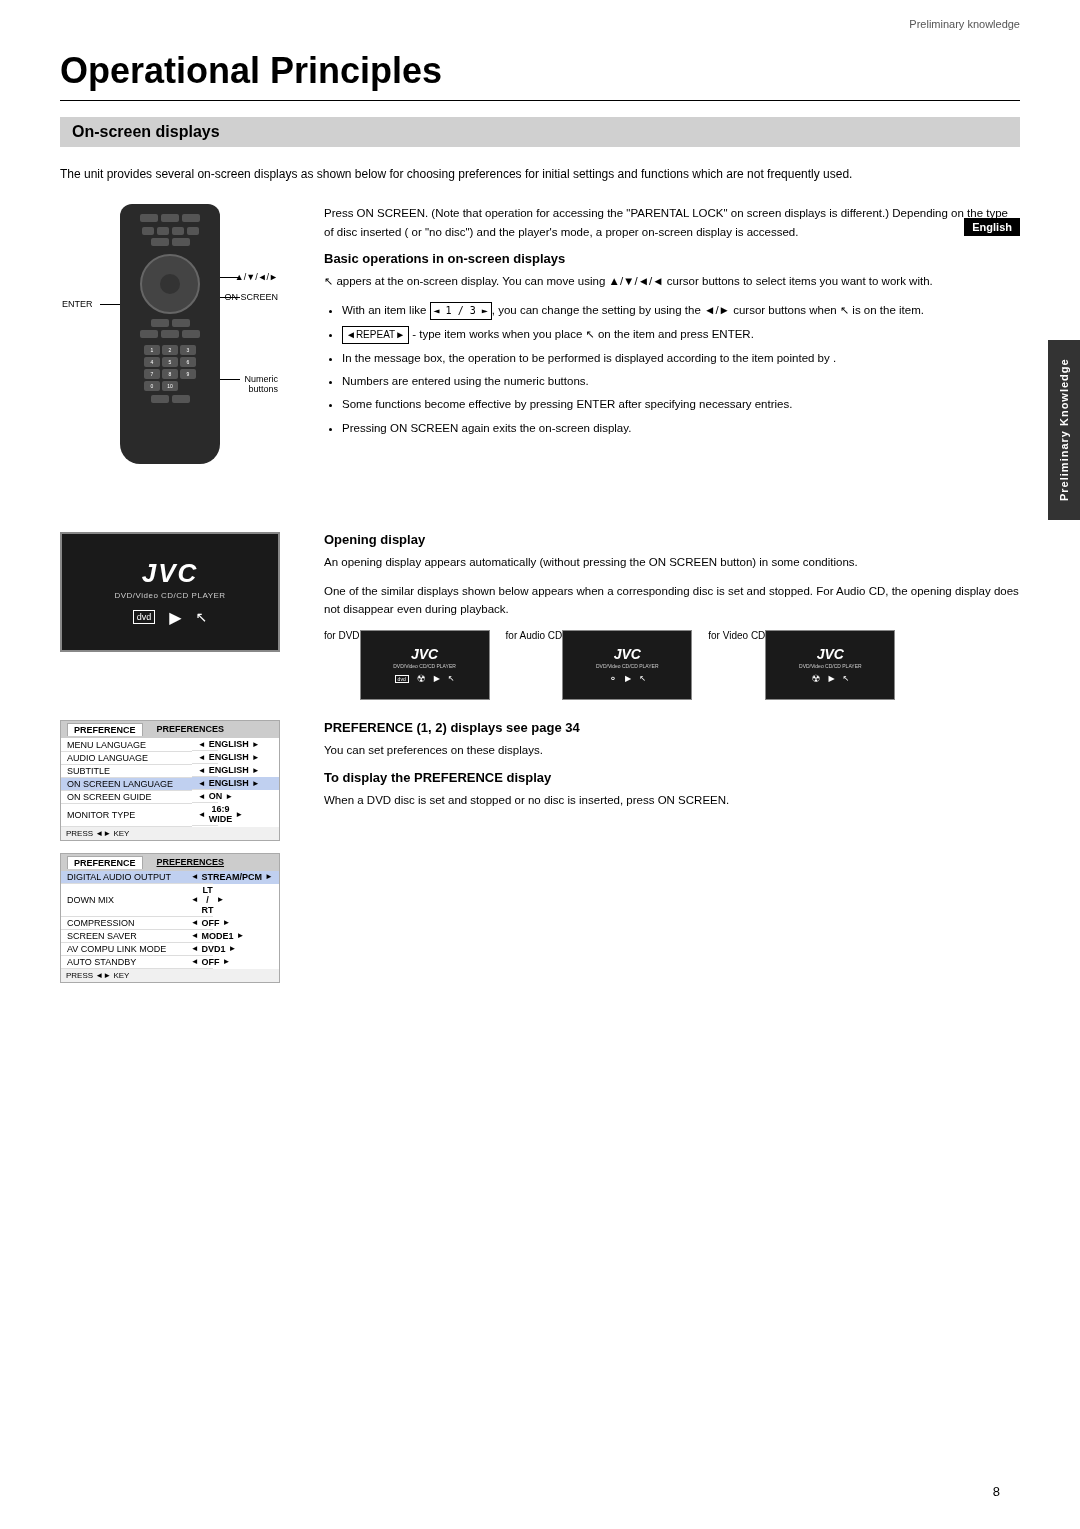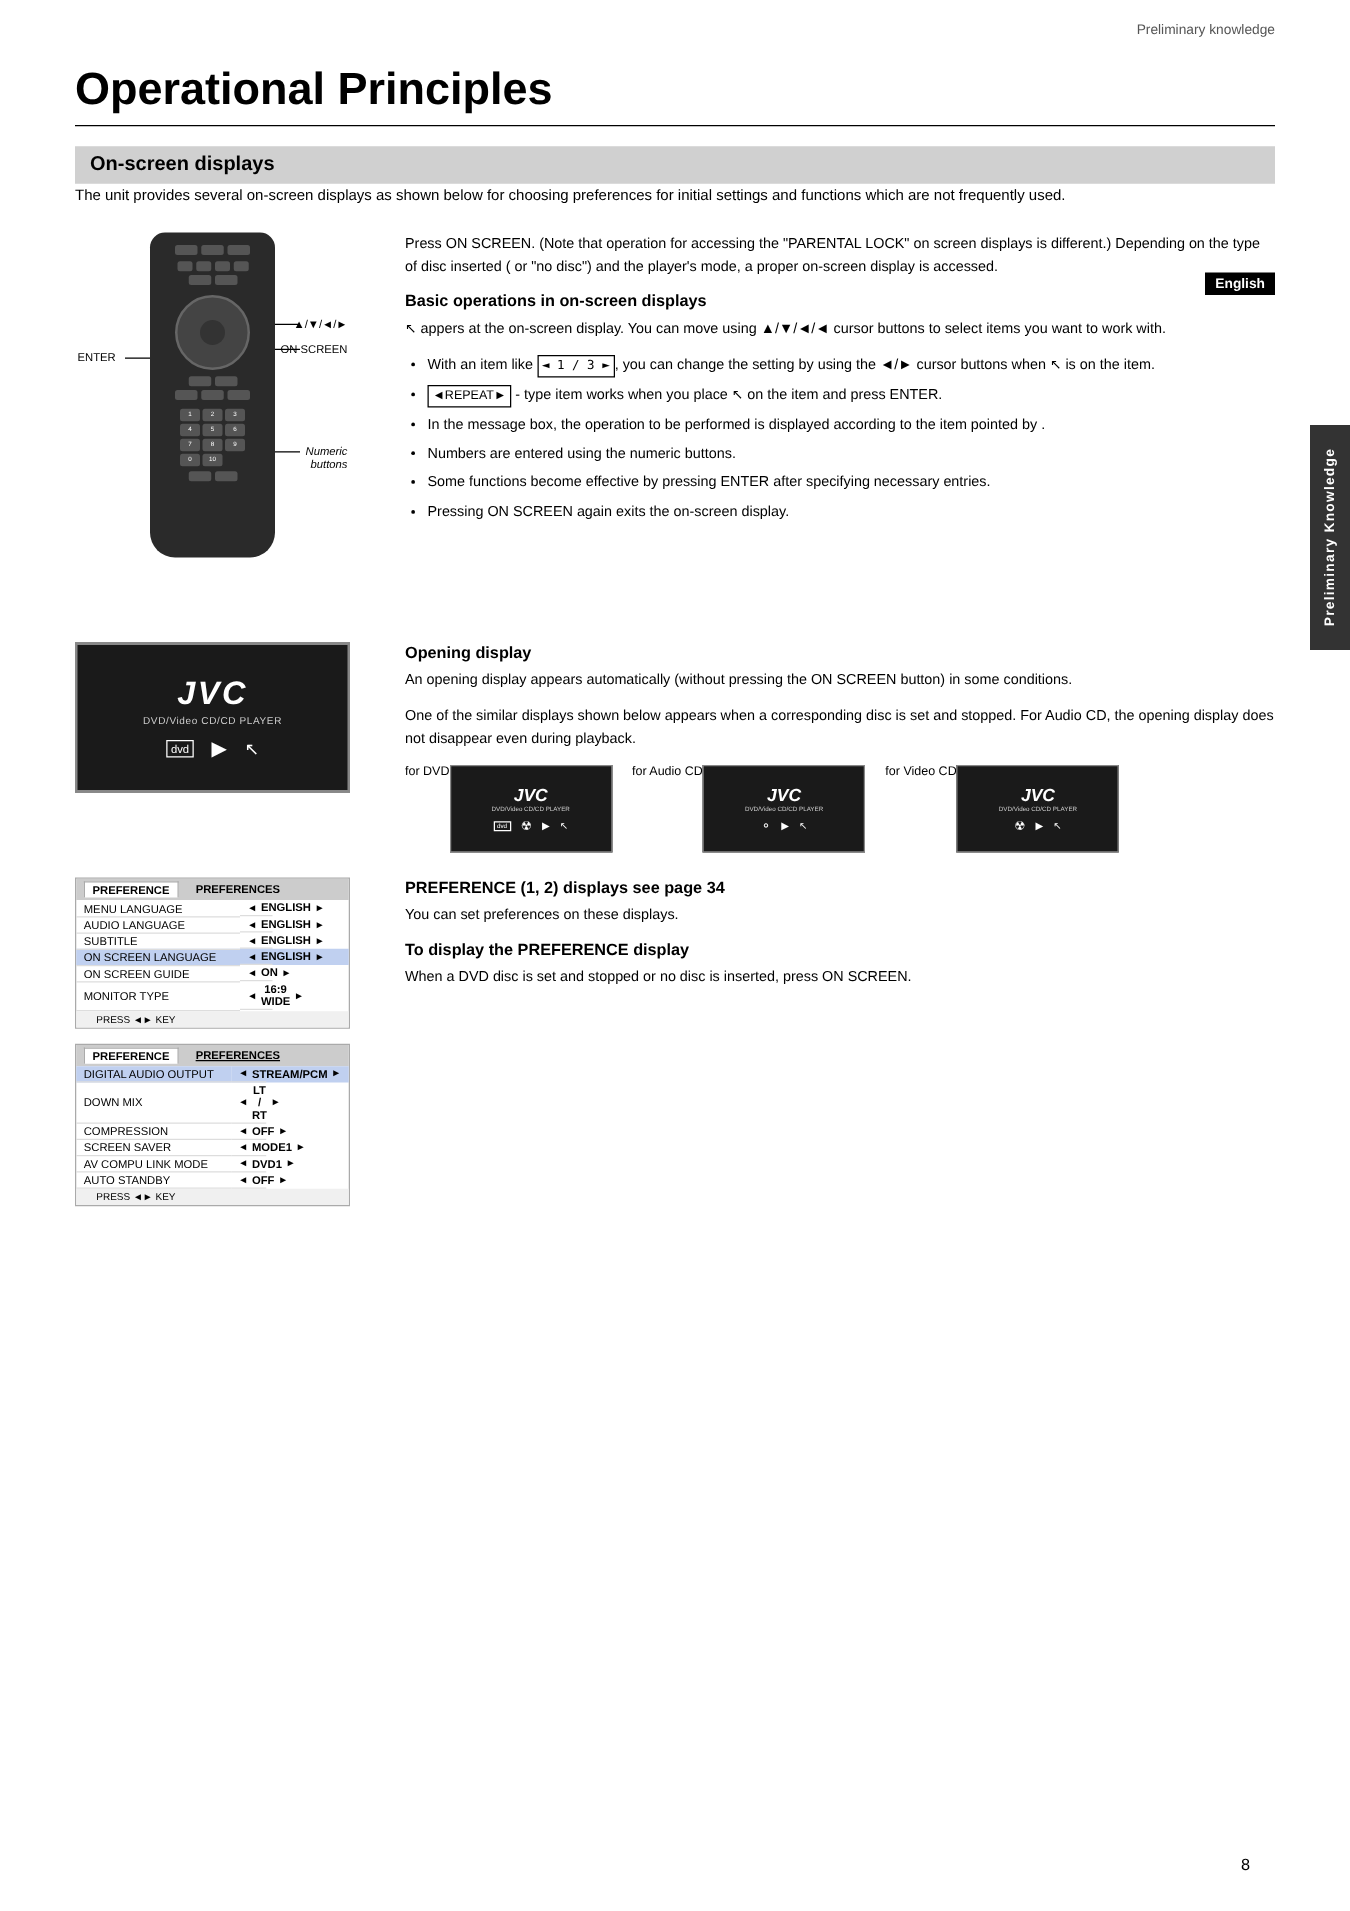--- a/index.html
+++ b/index.html
@@ -75,20 +75,21 @@
       margin-bottom: 16px;
       border-bottom: 1px solid #000;
       padding-bottom: 8px;
     }
     
     .section-heading {
       background: #d0d0d0;
       padding: 6px 12px;
       font-size: 16px;
       font-weight: bold;
+      margin-bottom: 18px;
       display: inline-block;
       width: 100%;
     }
     
     .intro-text {
       font-size: 12px;
       line-height: 1.6;
       margin-bottom: 20px;
     }
     
@@ -356,21 +357,21 @@
       gap: 2px;
     }
     .pref-value-cell {
       display: flex;
       align-items: center;
       gap: 3px;
     }
     .arrow-l { font-size: 8px; }
     .arrow-r { font-size: 8px; }
     .pref-footer {
-      padding: 2px 16px;
+      padding: 2px 5px;
       font-size: 8px;
       background: #f0f0f0;
     }
     .highlighted-row {
       background: #c0d0f0;
     }
     
     .remote-wrapper {
       position: relative;
       width: 220px;
@@ -395,21 +396,20 @@
       top: 88px;
       font-size: 9px;
       text-align: right;
     }
     .label-numeric {
       position: absolute;
       right: 2px;
       top: 170px;
       font-size: 9px;
       text-align: right;
-      font-style: italic;
     }
     .enter-line {
       position: absolute;
       left: 40px;
       top: 100px;
       width: 30px;
       height: 1px;
       background: #000;
     }
     .onscreen-line {

